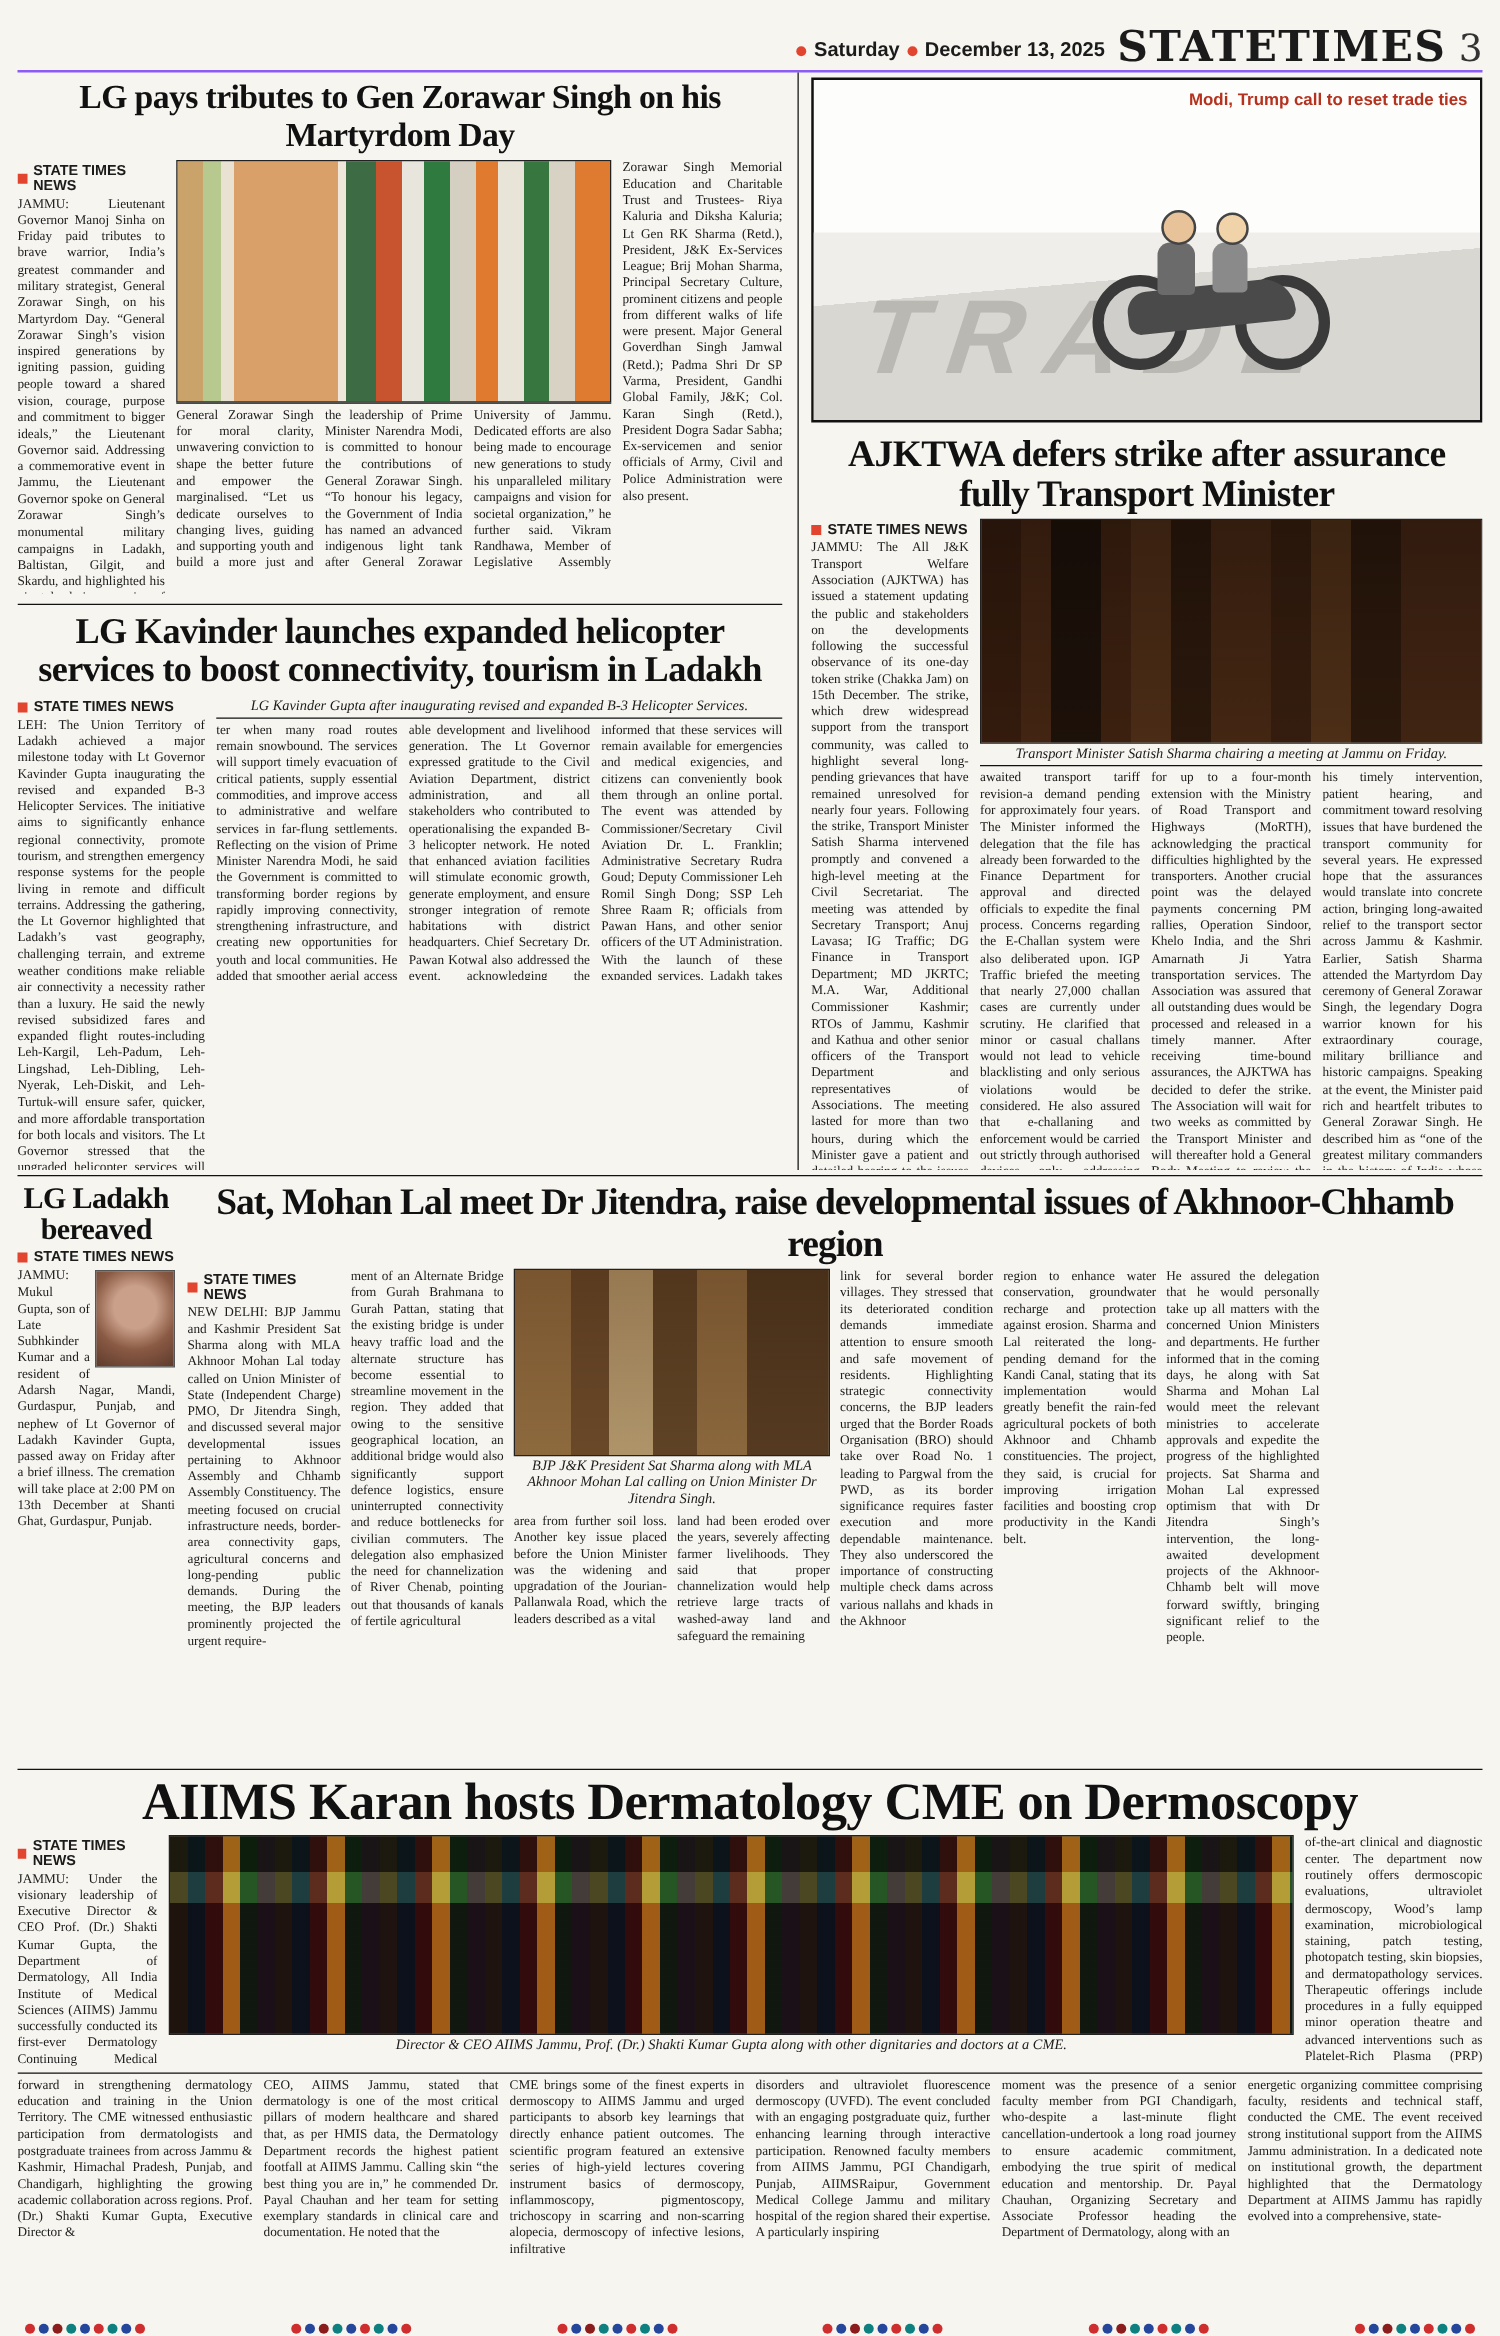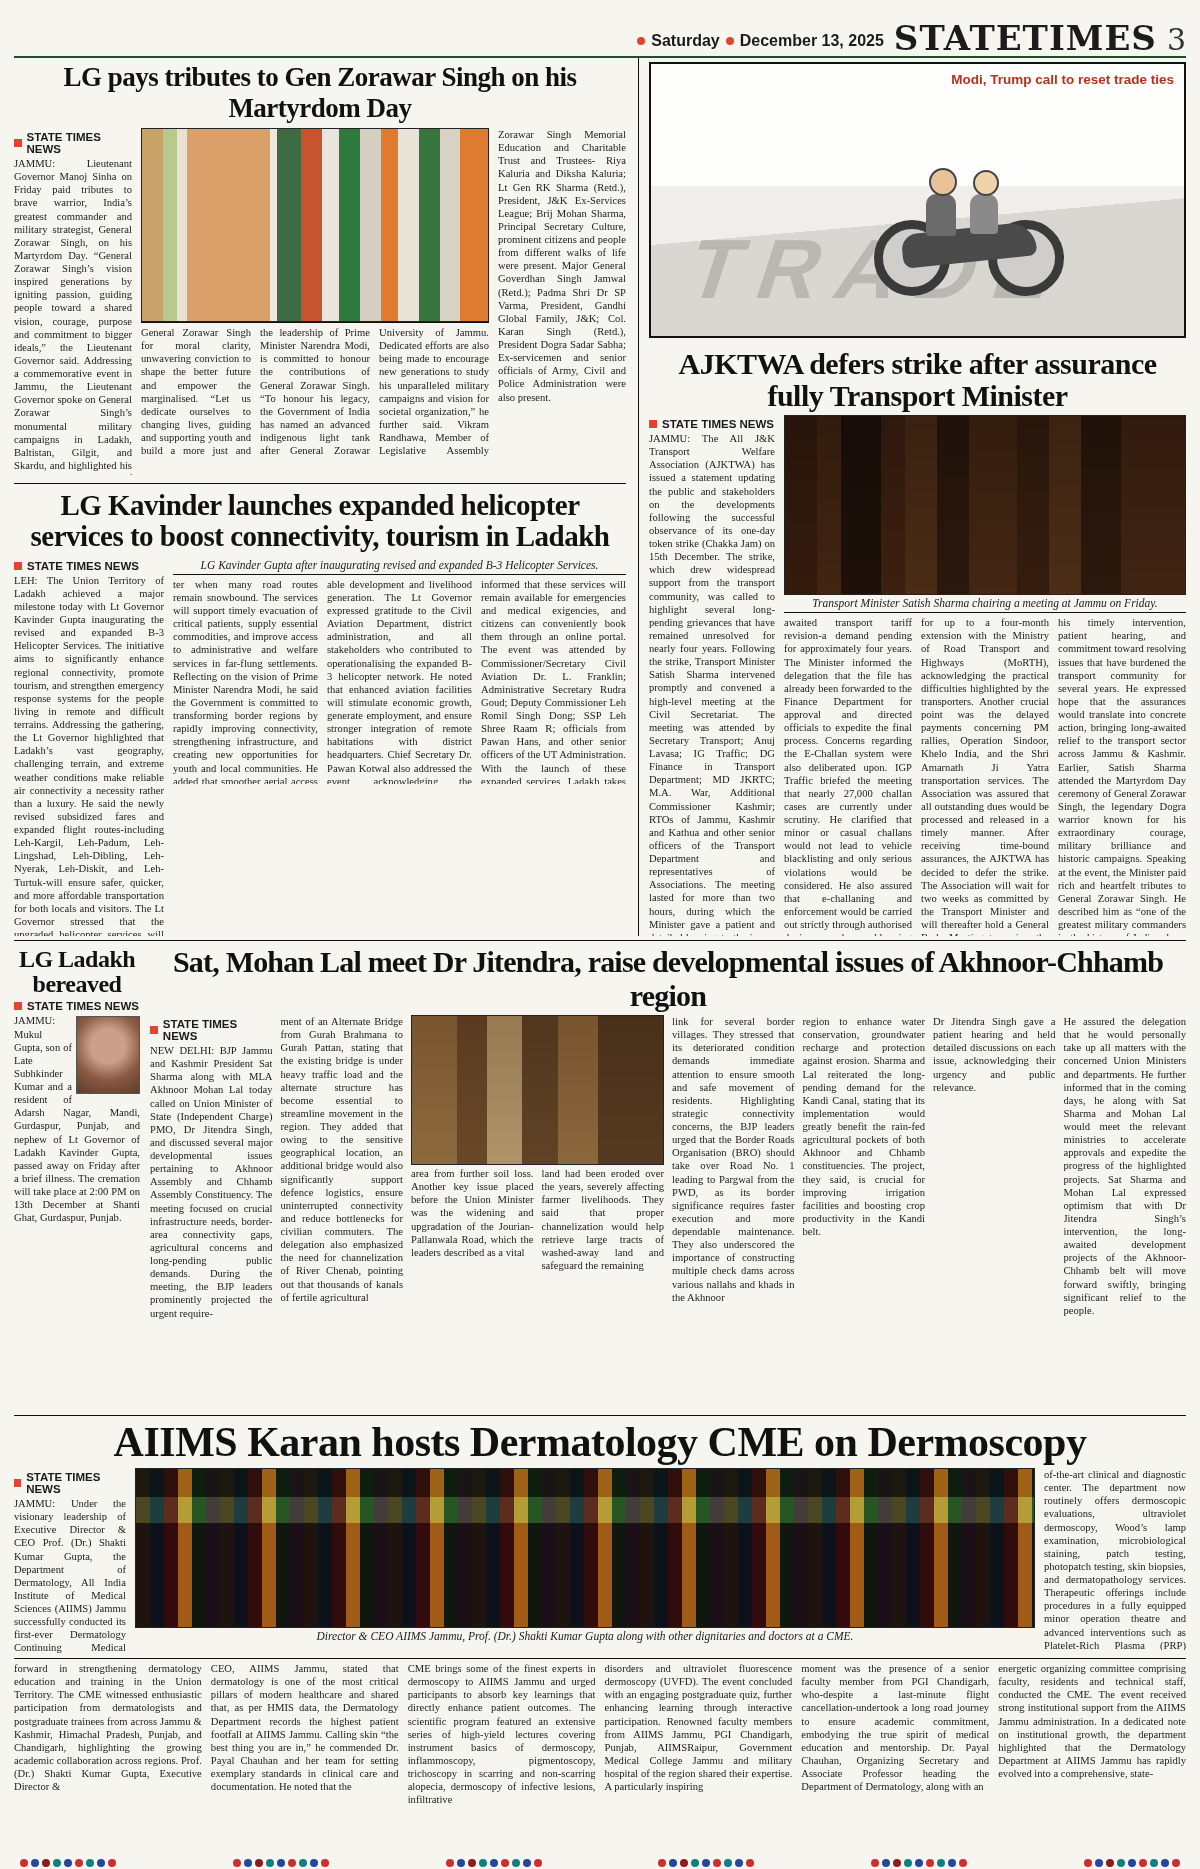--- a/index.html
+++ b/index.html
@@ -1,19 +1,19 @@
 <!DOCTYPE html>
 <html><head>
 <meta charset="utf-8">
 <style>
   html,body{margin:0;padding:0;background:#e9e7e0;}
   .page{position:relative;width:1200px;height:1869px;margin:0 auto;background:#f7f5f0;
         font-family:"Liberation Serif",serif;color:#1b1b1b;overflow:hidden;box-sizing:border-box;padding:6px 14px 0 14px;}
   
-  .hdr{display:flex;justify-content:flex-end;align-items:flex-end;gap:10px;height:48px;border-bottom:2px solid #14532d;padding-bottom:2px;}
+  .hdr{display:flex;justify-content:flex-end;align-items:flex-end;gap:10px;height:48px;border-bottom:2px solid #8b5cf6;padding-bottom:2px;}
   .dateline{font-family:"Liberation Sans",sans-serif;font-weight:bold;font-size:16px;display:flex;align-items:center;gap:6px;padding-bottom:4px;}
   .rdot{width:8px;height:8px;border-radius:50%;background:#e2452f;display:inline-block;}
   .masthead{font-family:"DejaVu Serif",serif;font-weight:bold;font-size:34px;letter-spacing:1px;line-height:.9;}
   .pagenum{font-family:"DejaVu Serif",serif;font-size:30px;color:#333;line-height:.9;padding-bottom:1px;}
   
   .byline{display:flex;align-items:center;gap:5px;font-family:"Liberation Sans",sans-serif;font-weight:bold;font-size:11.5px;margin:3px 0 2px 0;}
   .rsq{width:8px;height:8px;background:#e2452f;display:inline-block;}
   .bodytxt{font-size:10.6px;line-height:1.24;text-align:justify;overflow:hidden;}
   .cap{font-style:italic;font-size:11.5px;text-align:center;line-height:1.15;padding:2px 4px;}
   .h-serif{font-family:"Liberation Serif",serif;font-weight:bold;text-align:center;letter-spacing:-.5px;color:#111;}
@@ -203,28 +203,28 @@
         <div>
           <div class="byline">
             <span class="rsq"></span>
             <span>STATE TIMES NEWS</span>
           </div>
           <div class="bodytxt" style="height:382px">NEW DELHI: BJP Jammu and Kashmir President Sat Sharma along with MLA Akhnoor Mohan Lal today called on Union Minister of State (Independent Charge) PMO, Dr Jitendra Singh, and discussed several major developmental issues pertaining to Akhnoor Assembly and Chhamb Assembly Constituency. The meeting focused on crucial infrastructure needs, border-area connectivity gaps, agricultural concerns and long-pending public demands. During the meeting, the BJP leaders prominently projected the urgent require-</div>
         </div>
         <div class="bodytxt">ment of an Alternate Bridge from Gurah Brahmana to Gurah Pattan, stating that the existing bridge is under heavy traffic load and the alternate structure has become essential to streamline movement in the region. They added that owing to the sensitive geographical location, an additional bridge would also significantly support defence logistics, ensure uninterrupted connectivity and reduce bottlenecks for civilian commuters. The delegation also emphasized the need for channelization of River Chenab, pointing out that thousands of kanals of fertile agricultural</div>
         <div class="a5-mid">
           <div class="photo a5-photo"></div>
+          <div class="cap">BJP J&amp;K President Sat Sharma along with MLA Akhnoor Mohan Lal calling on Union Minister Dr Jitendra Singh.</div>
           <div class="a5-midcols">
             <div class="bodytxt">area from further soil loss. Another key issue placed before the Union Minister was the widening and upgradation of the Jourian-Pallanwala Road, which the leaders described as a vital</div>
             <div class="bodytxt">land had been eroded over the years, severely affecting farmer livelihoods. They said that proper channelization would help retrieve large tracts of washed-away land and safeguard the remaining</div>
           </div>
         </div>
         <div class="bodytxt">link for several border villages. They stressed that its deteriorated condition demands immediate attention to ensure smooth and safe movement of residents. Highlighting strategic connectivity concerns, the BJP leaders urged that the Border Roads Organisation (BRO) should take over Road No. 1 leading to Pargwal from the PWD, as its border significance requires faster execution and more dependable maintenance. They also underscored the importance of constructing multiple check dams across various nallahs and khads in the Akhnoor</div>
         <div class="bodytxt">region to enhance water conservation, groundwater recharge and protection against erosion. Sharma and Lal reiterated the long-pending demand for the Kandi Canal, stating that its implementation would greatly benefit the rain-fed agricultural pockets of both Akhnoor and Chhamb constituencies. The project, they said, is crucial for improving irrigation facilities and boosting crop productivity in the Kandi belt.</div>
-        <div class="bodytxt">Dr Jitendra Singh gave a patient hearing and held detailed discussions on each issue, acknowledging their urgency and public relevance.</div>
         <div class="bodytxt">He assured the delegation that he would personally take up all matters with the concerned Union Ministers and departments. He further informed that in the coming days, he along with Sat Sharma and Mohan Lal would meet the relevant ministries to accelerate approvals and expedite the progress of the highlighted projects. Sat Sharma and Mohan Lal expressed optimism that with Dr Jitendra Singh’s intervention, the long-awaited development projects of the Akhnoor-Chhamb belt will move forward swiftly, bringing significant relief to the people.</div>
       </div>
     </div>
   </div>
 
   <div class="row3">
     <h1 class="h-serif a6-head">AIIMS Karan hosts Dermatology CME on Dermoscopy</h1>
     <div class="a6-grid">
       <div>
         <div class="byline">

